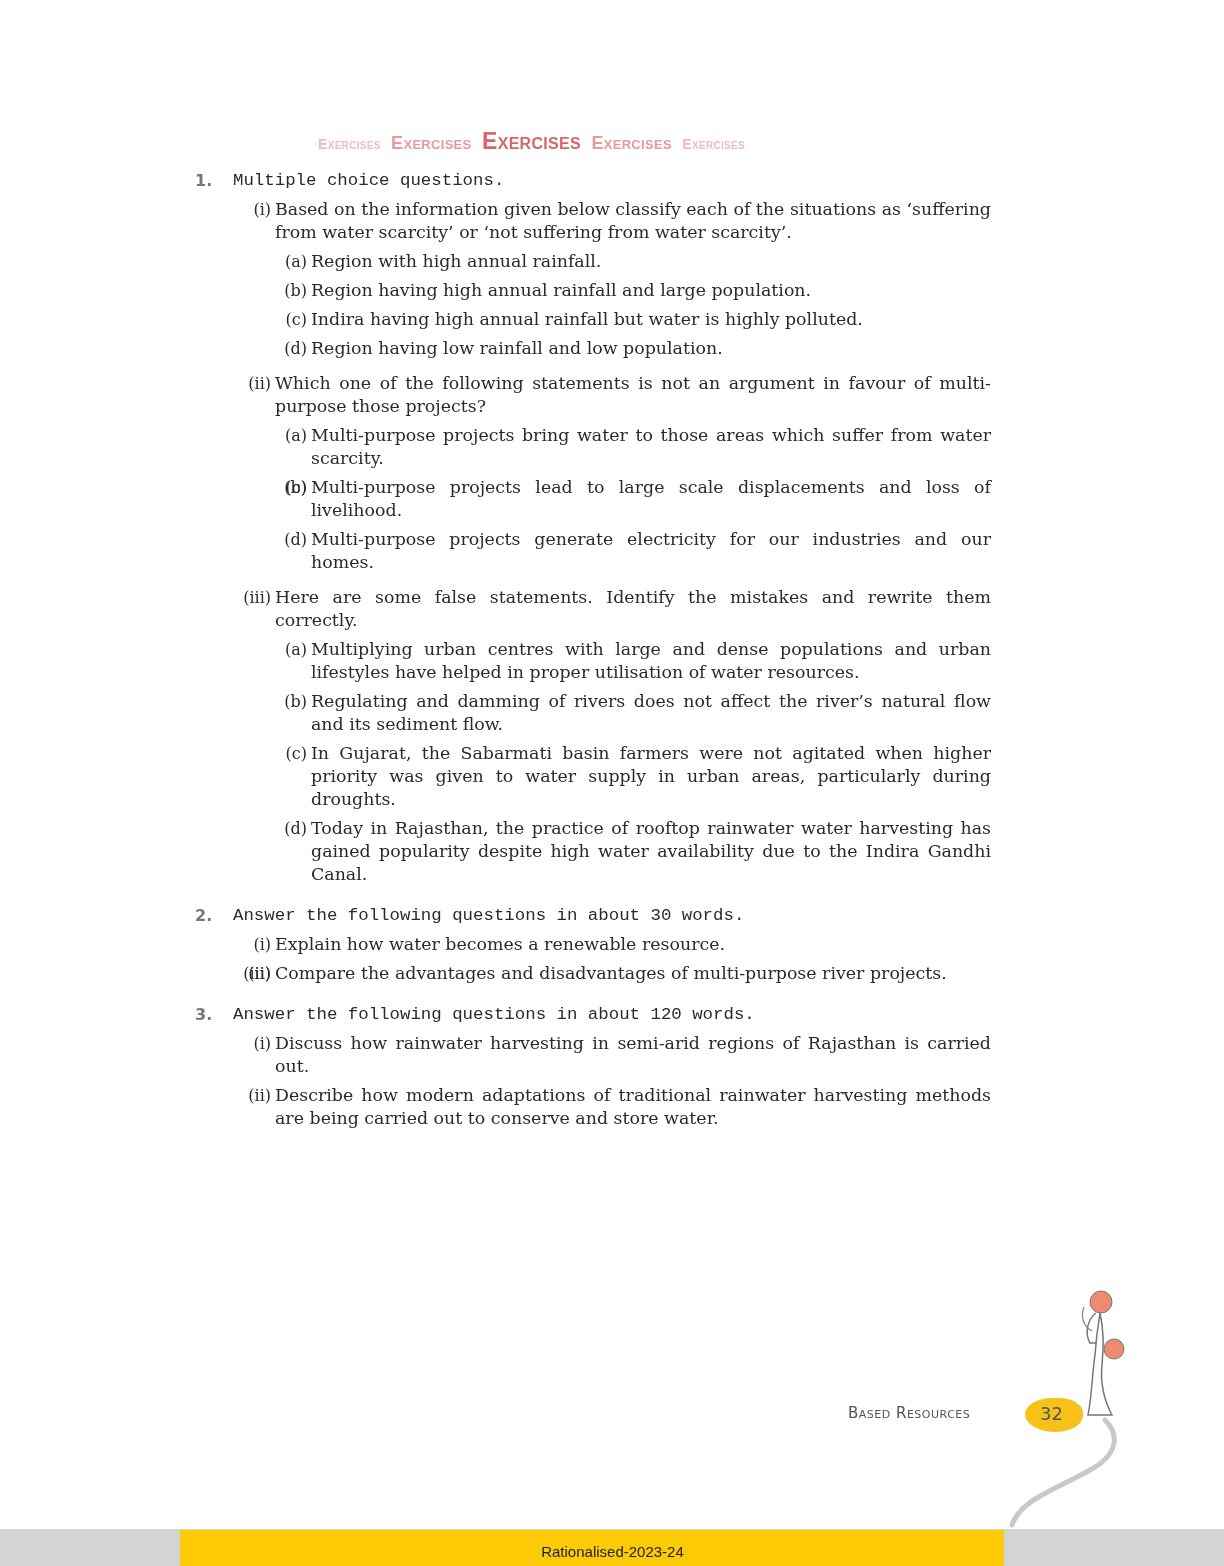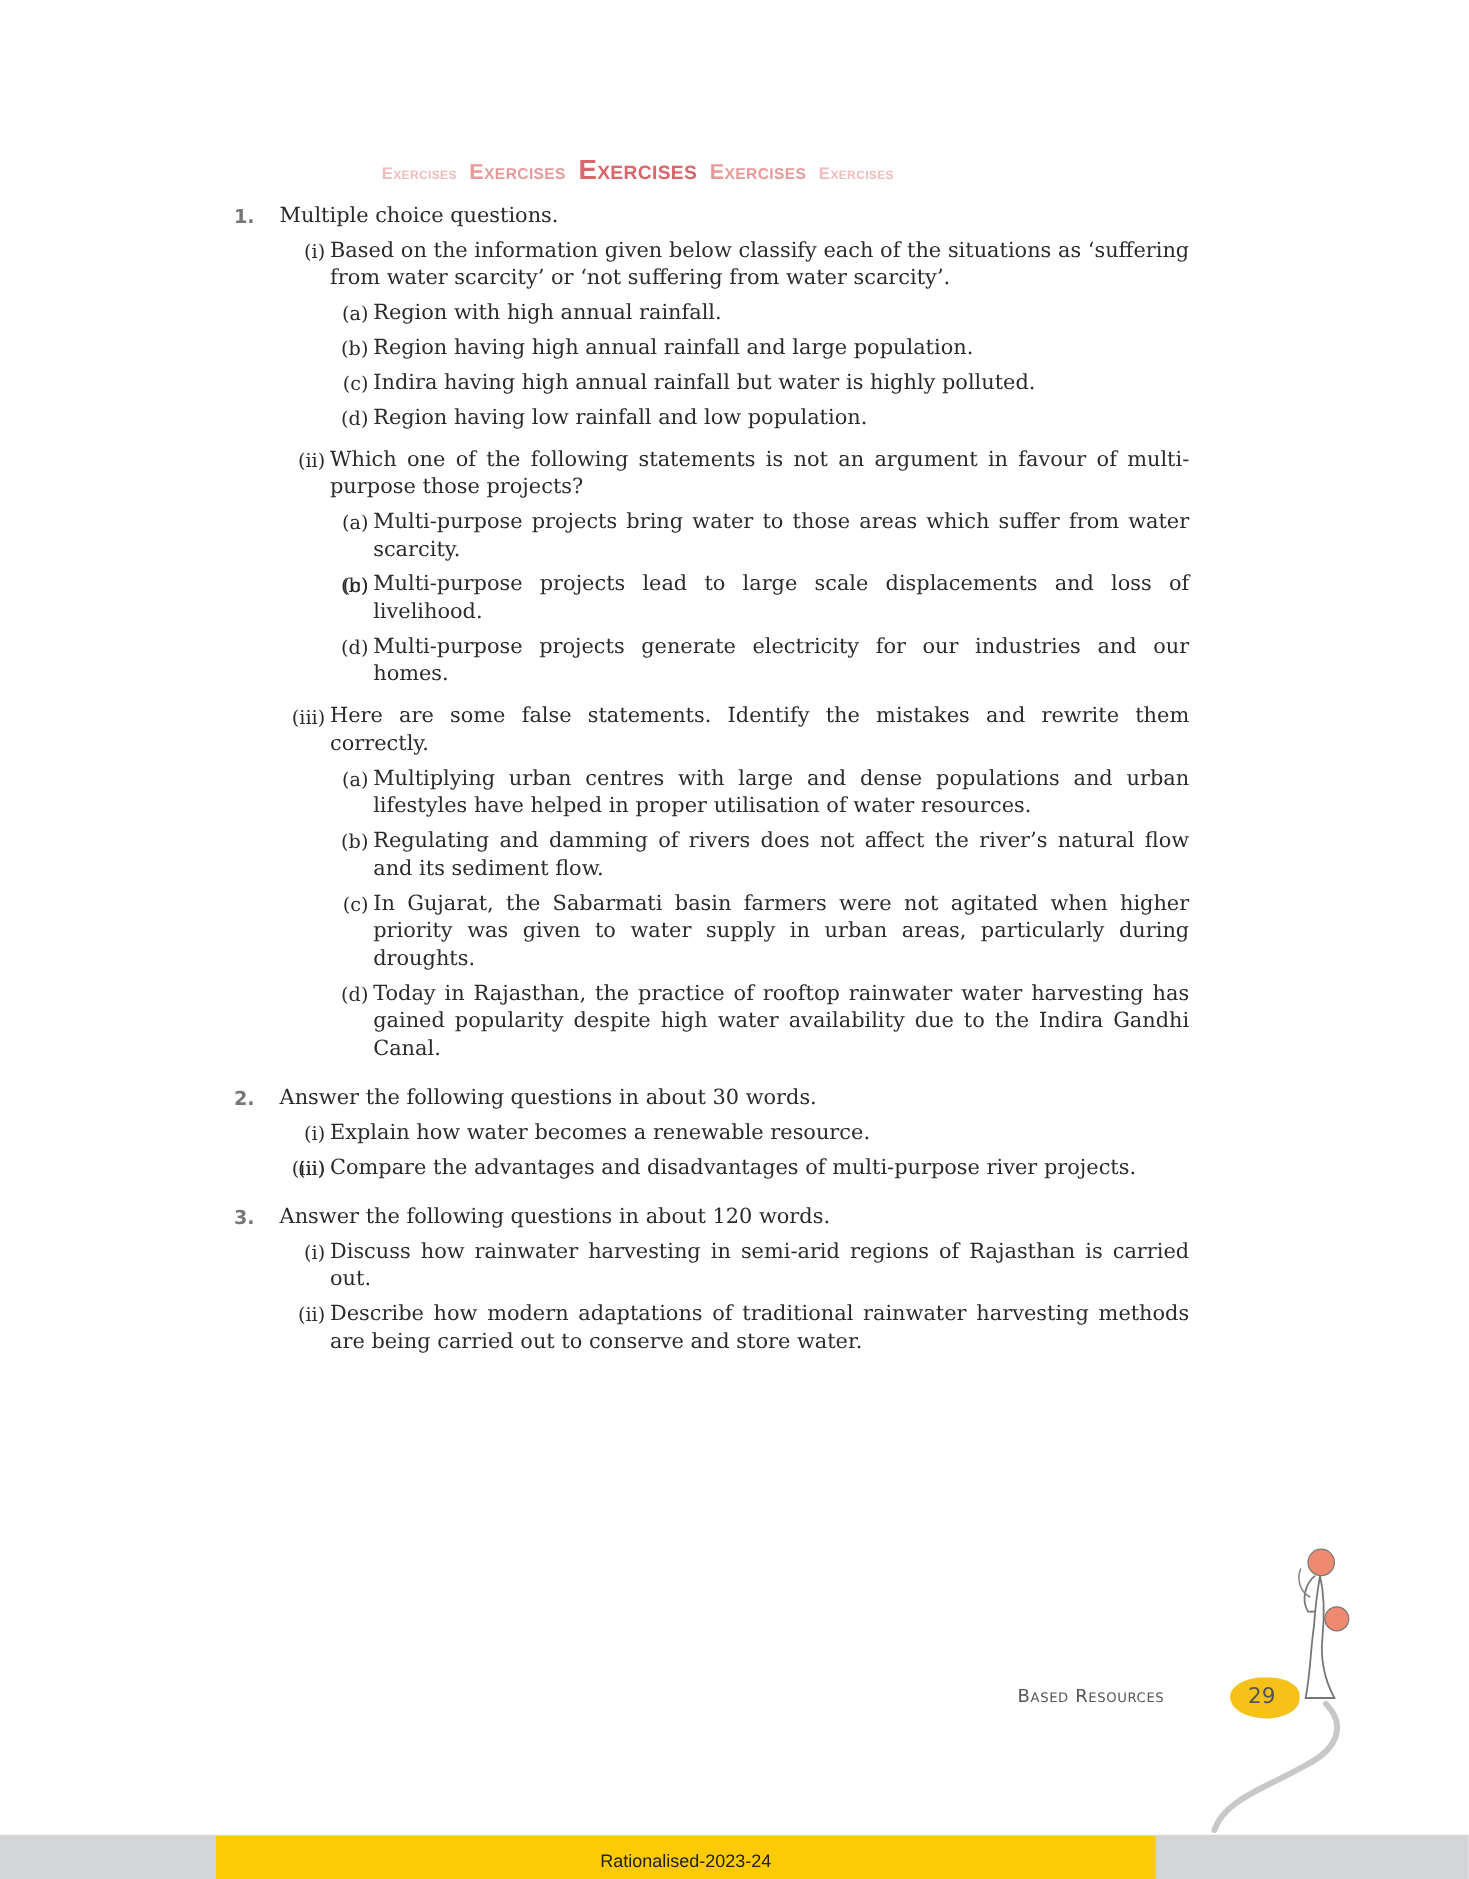--- a/index.html
+++ b/index.html
@@ -16,21 +16,21 @@
   .banner span { display: inline-block; vertical-align: baseline; margin: 0 3px; font-variant: small-caps; letter-spacing: 0.3px; }
   .b1 { font-size: 14px; color: #efbcbc; }
   .b2 { font-size: 18px; color: #e79a9a; }
   .b3 { font-size: 23px; color: #d9666a; }
   .b4 { font-size: 18px; color: #e79a9a; }
   .b5 { font-size: 14px; color: #efbcbc; }
 
   .content { position: absolute; left: 195px; top: 169px; width: 796px; font-size: 17.4px; line-height: 23px; }
   .q { position: relative; padding-left: 38px; }
   .qnum { position: absolute; left: 0; top: 0; font-family: "DejaVu Sans", sans-serif; font-weight: bold; color: #777; font-size: 16px; }
-  .qtext { margin-bottom: 6px; }
+  .qtext { margin-bottom: 6px; font-family: Liberation Mono, monospace; }
   .sub { position: relative; padding-left: 42px; text-align: justify; margin-bottom: 6px; }
   .slabel { position: absolute; right: calc(100% - 38px); top: 0; white-space: nowrap; font-size: 16px; }
   .opt { position: relative; padding-left: 78px; text-align: justify; margin-bottom: 6px; }
   .olabel { position: absolute; right: calc(100% - 74px); top: 0; white-space: nowrap; font-size: 16px; }
   .gap-sub { height: 6px; }
 
   .footer-title {
     position: absolute; top: 1404px; left: 848px; font-family: "DejaVu Sans", sans-serif;
     font-size: 15px; color: #555; font-variant: small-caps; letter-spacing: 0.5px; white-space: nowrap;
   }
@@ -39,21 +39,21 @@
     background: #f6c21a; border-radius: 50% 45% 50% 55%;
   }
   .page-num {
     position: absolute; left: 1040px; top: 1403px; font-family: "DejaVu Sans", sans-serif;
     font-size: 18px; color: #555;
   }
   .illustration { position: absolute; left: 1000px; top: 1285px; }
   .bottom-bar { position: absolute; left: 0; top: 1529px; width: 1224px; height: 37px; background: #d3d4d6; }
   .bottom-yellow {
     position: absolute; left: 180px; top: 1530px; width: 783px; height: 36px; background: #fccb06;
-    text-align: center; font-family: "Liberation Sans", sans-serif; font-size: 15px; line-height: 44px; color: #222;
+    text-align: center; font-family: "Liberation Sans", sans-serif; font-size: 15px; line-height: 44px; color: #222; padding-left: 41px;
   }
 </style>
 </head>
 <body>
 
 <div class="banner">
   <span class="b1">Exercises</span>
   <span class="b2">Exercises</span>
   <span class="b3">Exercises</span>
   <span class="b4">Exercises</span>
@@ -121,18 +121,18 @@
   <circle cx="101" cy="17" r="11" fill="#ee8a70" stroke="#777" stroke-width="1"></circle>
   <path d="M96 28 C 88 34, 84 48, 90 58 L 96 58" fill="none" stroke="#777" stroke-width="1.5"></path>
   <path d="M100 28 C 104 45, 104 60, 102 80 C 100 100, 104 115, 112 130 L 88 130 C 92 110, 92 90, 95 70 C 96 55, 98 40, 100 28" fill="none" stroke="#777" stroke-width="1.5"></path>
   <circle cx="114" cy="64" r="10" fill="#ee8a70" stroke="#777" stroke-width="1"></circle>
   <path d="M84 22 C 80 32, 84 42, 92 46" fill="none" stroke="#888" stroke-width="1.3"></path>
   <line x1="72" y1="133" x2="80" y2="121" stroke="#777" stroke-width="1.5"></line>
 </svg>
 
 <div class="footer-title">Based Resources</div>
 <div class="page-blob"></div>
-<div class="page-num">29</div>
+<div class="page-num">32</div>
 
 <div class="bottom-bar"></div>
 <div class="bottom-yellow">
   <span>Rationalised-2023-24</span>
 </div>
 
 </body></html>

